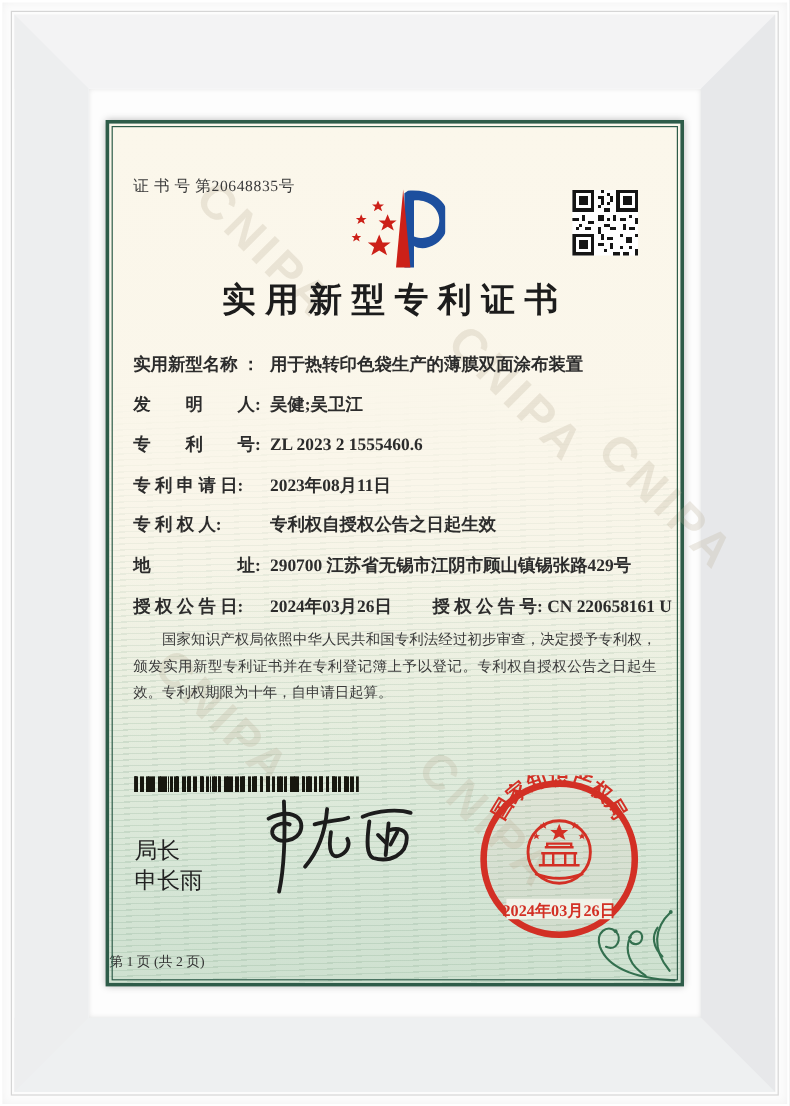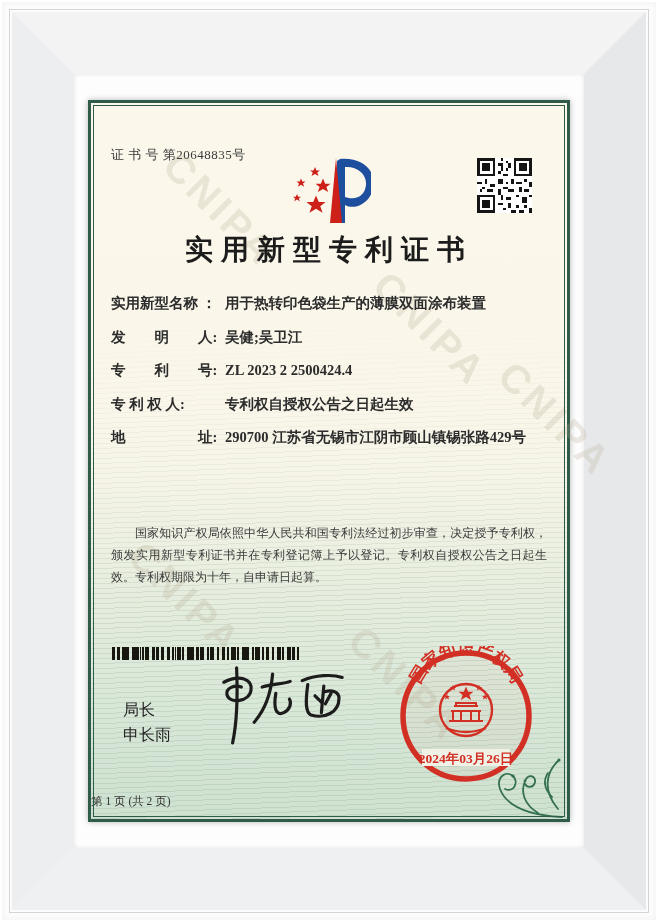--- a/index.html
+++ b/index.html
@@ -39,22 +39,22 @@
   .row-label{display:inline-block;width:114px;white-space:pre;}
   .row-label2{display:inline-block;margin-left:34px;white-space:pre;}
   .paras{position:absolute;left:20px;right:20px;top:419px;font-size:12px;line-height:1.84;
       text-align:justify;color:#3a3a3a;font-weight:500;}
   .paras p{margin:0 0 3px 0;text-indent:2em;}
   .barcode{position:absolute;left:21px;top:544px;width:187px;height:13px;
       background-image:
         repeating-linear-gradient(90deg,#17170f 0 2px,transparent 2px 5px),
         repeating-linear-gradient(90deg,#17170f 0 1px,transparent 1px 7px),
         repeating-linear-gradient(90deg,#17170f 0 3px,transparent 3px 11px);}
-  .signer{position:absolute;left:32px;top:594px;font-family:Liberation Serif, serif;
-      font-size:16px;font-weight:500;color:#222;line-height:25px;}
+  .signer{position:absolute;left:21px;top:594px;font-family:Liberation Serif, serif;
+      font-size:19px;font-weight:500;color:#222;line-height:25px;}
   .signature{position:absolute;left:104px;top:558px;width:160px;height:92px;}
   .seal{position:absolute;left:305px;top:543px;width:140px;height:140px;opacity:.96;}
   .flourish{position:absolute;left:377px;top:630px;width:96px;height:86px;z-index:2;}
   .footer{position:absolute;left:0;bottom:10px;width:100%;text-align:left;
       font-size:11.5px;color:#333;}
 </style>
 </head>
 <body>
 
 <div class="stage">
@@ -143,27 +143,33 @@
       <div class="title">实用新型专利证书</div>
 
       <div class="rows">
         <div class="row">
           <span class="row-label">实用新型名称 ：</span><span>用于热转印色袋生产的薄膜双面涂布装置</span>
         </div>
         <div class="row">
           <span class="row-label">发　　明　　人: </span><span>吴健;吴卫江</span>
         </div>
         <div class="row">
-          <span class="row-label">专　　利　　号: </span><span>ZL 2023 2 2500424.4</span>
+          <span class="row-label">专　　利　　号: </span><span>ZL 2023 2 1555460.6</span>
+        </div>
+        <div class="row">
+          <span class="row-label">专 利 申 请 日: </span><span>2023年08月11日</span>
         </div>
         <div class="row">
           <span class="row-label">专 利 权 人: </span><span>专利权自授权公告之日起生效</span>
         </div>
         <div class="row">
           <span class="row-label">地　　　　　址: </span><span>290700 江苏省无锡市江阴市顾山镇锡张路429号</span>
+        </div>
+        <div class="row">
+          <span class="row-label">授 权 公 告 日: </span><span>2024年03月26日</span><span class="row-label2">授 权 公 告 号: </span><span>CN 220658161 U</span>
         </div>
       </div>
 
       <div class="paras">
         <p>国家知识产权局依照中华人民共和国专利法经过初步审查，决定授予专利权，颁发实用新型专利证书并在专利登记簿上予以登记。专利权自授权公告之日起生效。专利权期限为十年，自申请日起算。</p>
       </div>
 
       <div class="barcode"></div>
 
       <div class="signer">

